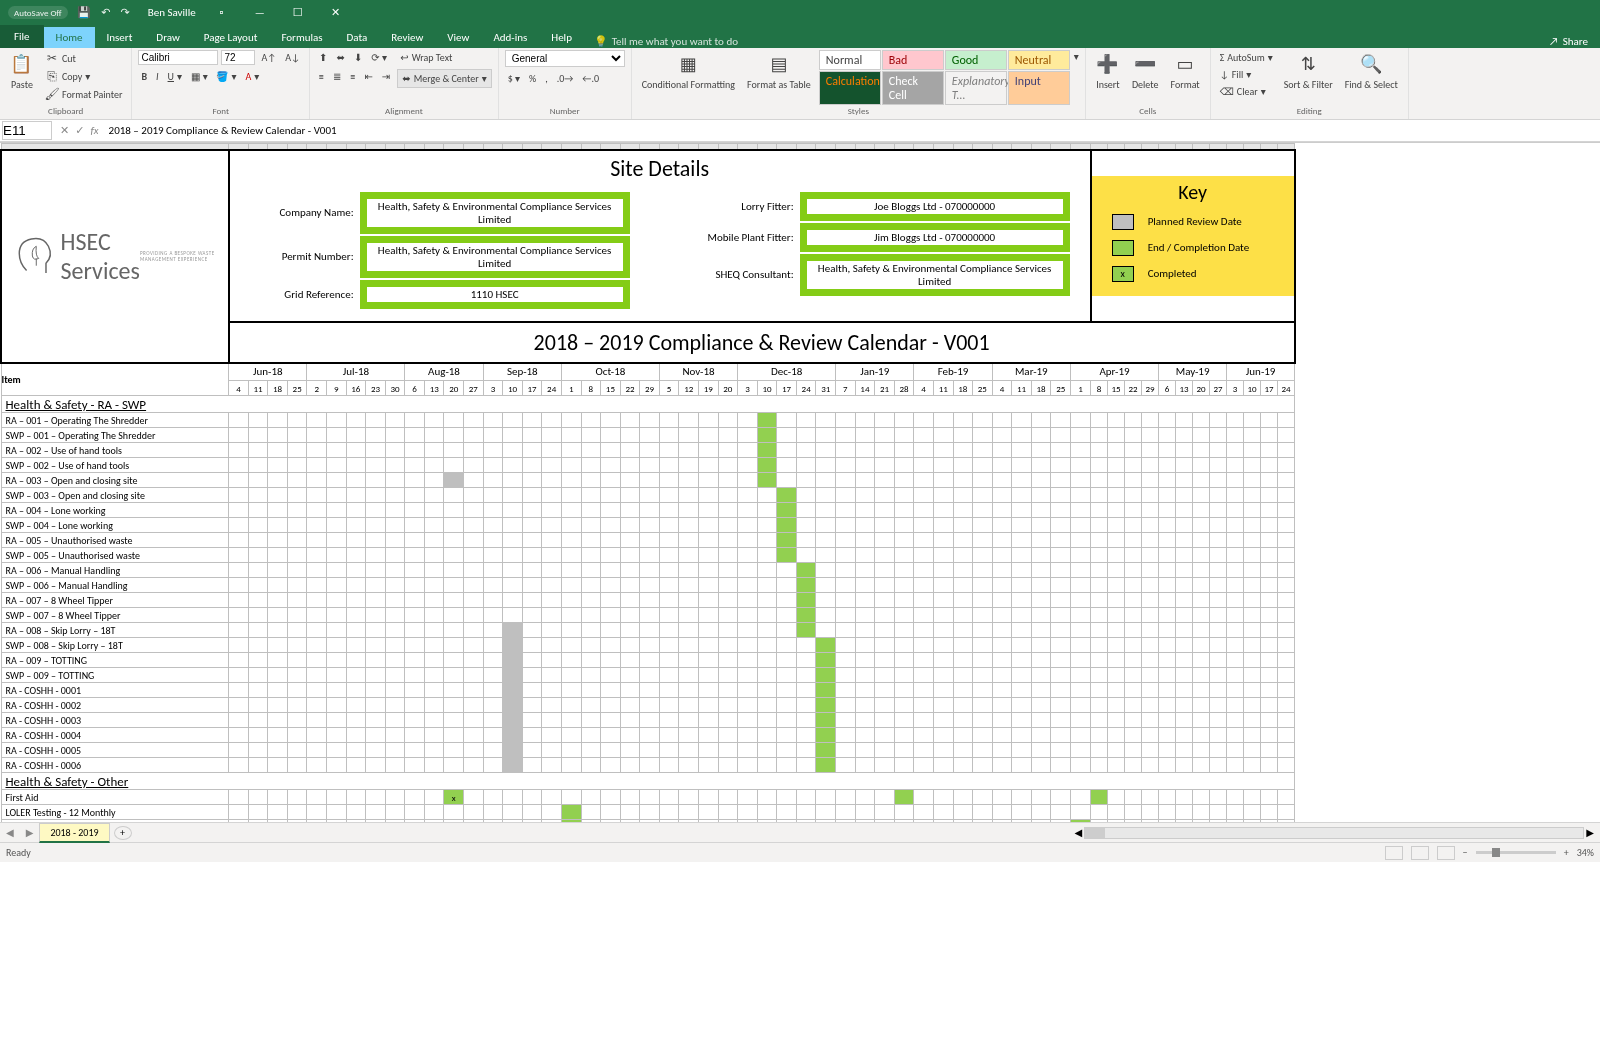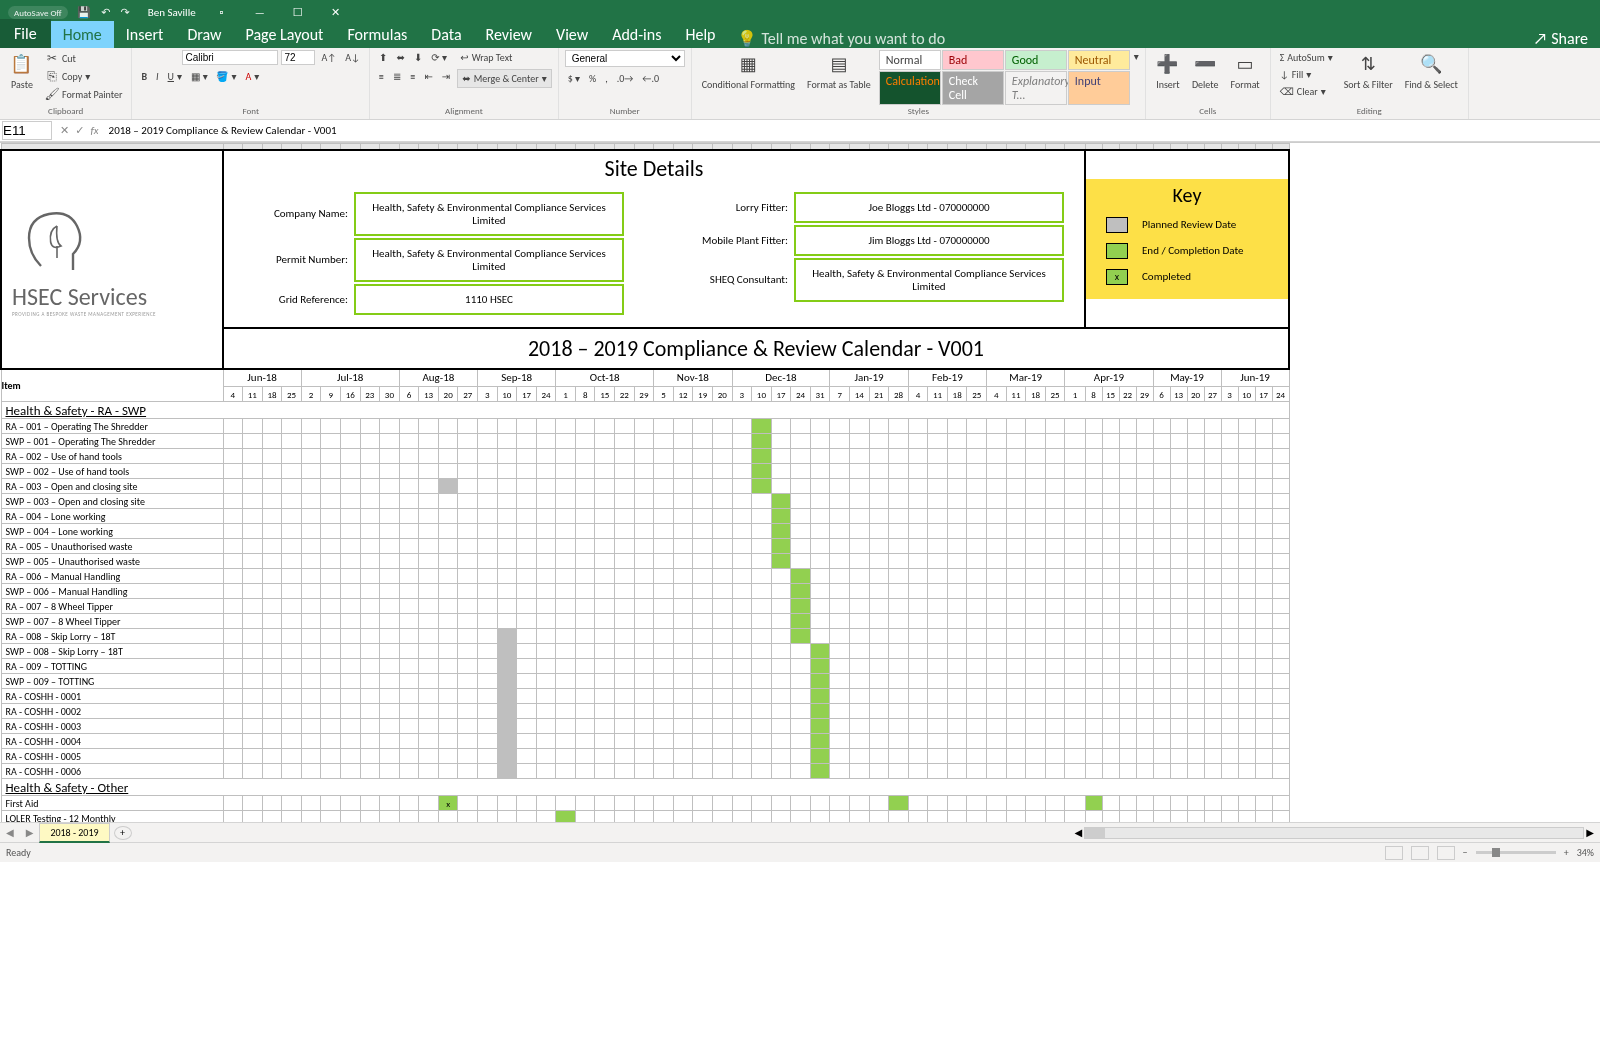--- a/index.html
+++ b/index.html
@@ -8,39 +8,39 @@
 
 .titlebar { background: #217346; color: #fff; height: 24px; display: flex; align-items: center; font-size: 11px; }
 .titlebar .qat { display: flex; gap: 10px; padding: 0 8px; align-items: center; }
 .titlebar .qat span { opacity: .9; cursor: pointer; }
 .titlebar .autosave { background: rgba(255,255,255,.15); border-radius: 8px; padding: 1px 6px; font-size: 9px; }
 .titlebar .title { flex: 1; text-align: center; }
 .titlebar .right { display: flex; gap: 14px; padding: 0 10px; align-items: center; }
 .titlebar .winbtn { width: 24px; text-align: center; cursor: pointer; }
 
 
-.menutabs { background: #217346; color: #fff; height: 24px; display: flex; align-items: flex-end; font-size: 16px; }
+.menutabs { background: #217346; color: #fff; height: 24px; display: flex; align-items: flex-end; font-size: 11px; }
 .menutabs .tab { padding: 4px 12px; cursor: pointer; }
 .menutabs .tab.file { background: #185c37; padding: 5px 14px; }
 .menutabs .tab.active { background: #7dd3fc; color: #217346; }
 .menutabs .tellme { margin-left: 10px; opacity: .8; display: flex; align-items: center; gap: 4px; }
 .menutabs .share { margin-left: auto; padding-right: 12px; display: flex; align-items: center; gap: 4px; }
 
 
 .ribbon { background: #f3f2f1; border-bottom: 1px solid #d4d4d4; height: 72px; display: flex; font-size: 10px; color: #444; }
 .ribbon .group { border-right: 1px solid #e1e1e1; padding: 2px 6px; display: flex; flex-direction: column; justify-content: space-between; }
 .ribbon .group .content { display: flex; gap: 4px; align-items: flex-start; flex: 1; }
 .ribbon .group .label { text-align: center; font-size: 9px; color: #666; padding-bottom: 1px; }
 .ribbon .bigbtn { display: flex; flex-direction: column; align-items: center; gap: 2px; padding: 2px 4px; cursor: pointer; }
 .ribbon .bigbtn .icon { width: 24px; height: 24px; display: flex; align-items: center; justify-content: center; font-size: 18px; }
 .ribbon .col { display: flex; flex-direction: column; gap: 2px; }
 .ribbon .smbtn { display: flex; align-items: center; gap: 3px; padding: 1px 3px; cursor: pointer; font-size: 10px; white-space: nowrap; }
 .ribbon .smicon { width: 14px; height: 14px; display: inline-flex; align-items: center; justify-content: center; font-size: 12px; }
 .ribbon select, .ribbon input { font-size: 10px; border: 1px solid #ccc; background: #fff; padding: 1px 2px; }
-.ribbon .fontname { width: 96px; margin-left: 44px; }
+.ribbon .fontname { width: 80px; }
 .ribbon .fontsize { width: 34px; }
 .ribbon .row { display: flex; gap: 3px; align-items: center; }
 .ribbon .style-cell { border: 1px solid #ccc; padding: 2px 6px; font-size: 12px; width: 62px; cursor: pointer; }
 .ribbon .style-grid { display: grid; grid-template-columns: repeat(4, 62px); gap: 1px; }
 .s-normal { background: #fff; }
 .s-bad { background: #ffc7ce; color: #9c0006; }
 .s-good { background: #c6efce; color: #006100; }
 .s-neutral { background: #ffeb9c; color: #9c5700; }
 .s-calc { background: #14532d; color: #fa7d00; }
 .s-check { background: #a5a5a5; color: #fff; }
@@ -66,28 +66,28 @@
 .green { background: #92d050; }
 .item-hdr { font-weight: bold; font-size: 13px; padding-left: 4px; height: 17px; }
 
 
 .site-details { border: 2px solid #000; background: #fff; }
 .site-title { font-size: 22px; text-align: center; padding: 4px 0; }
 .sd-grid { display: flex; gap: 60px; justify-content: center; padding: 6px 20px 12px; font-size: 11px; }
 .sd-col { display: flex; flex-direction: column; gap: 2px; }
 .sd-row { display: flex; align-items: center; }
 .sd-lbl { width: 110px; text-align: right; padding-right: 6px; }
-.sd-val { border: 2px solid #84cc16; width: 270px; text-align: center; padding: 7px 4px; }
+.sd-val { border: 7px solid #84cc16; width: 270px; text-align: center; padding: 1px 4px; }
 
 .key-panel { border-left: 2px solid #000; background: #fde047; padding: 4px 20px; }
 .key-title { font-size: 20px; text-align: center; }
 .key-row { display: flex; align-items: center; gap: 14px; margin: 10px 0; font-size: 11px; }
 .key-sw { width: 22px; height: 16px; border: 1px solid #000; display: flex; align-items: center; justify-content: center; font-size: 10px; }
 
-.logo-box { display: flex; flex-direction: column; justify-content: center; padding: 10px; }
+.logo-box { display: flex; flex-direction: row; align-items: center; justify-content: center; padding: 10px; }
 .logo-box .logotxt { font-size: 24px; color: #666; font-weight: 300; }
 .logo-box .sub { font-size: 5px; color: #999; letter-spacing: .5px; }
 .logo-svg { width: 90px; height: 80px; }
 
 .main-title { font-size: 22px; text-align: center; padding: 6px 0; }
 
 
 .tabbar { height: 20px; background: #f3f2f1; border-top: 1px solid #d4d4d4; display: flex; align-items: center; font-size: 10px; }
 .tabbar .navbtn { padding: 0 6px; color: #888; cursor: pointer; }
 .tabbar .sheettab { background: #fef9c3; border: 1px solid #ccc; border-bottom: 2px solid #217346; padding: 2px 10px; cursor: pointer; }

